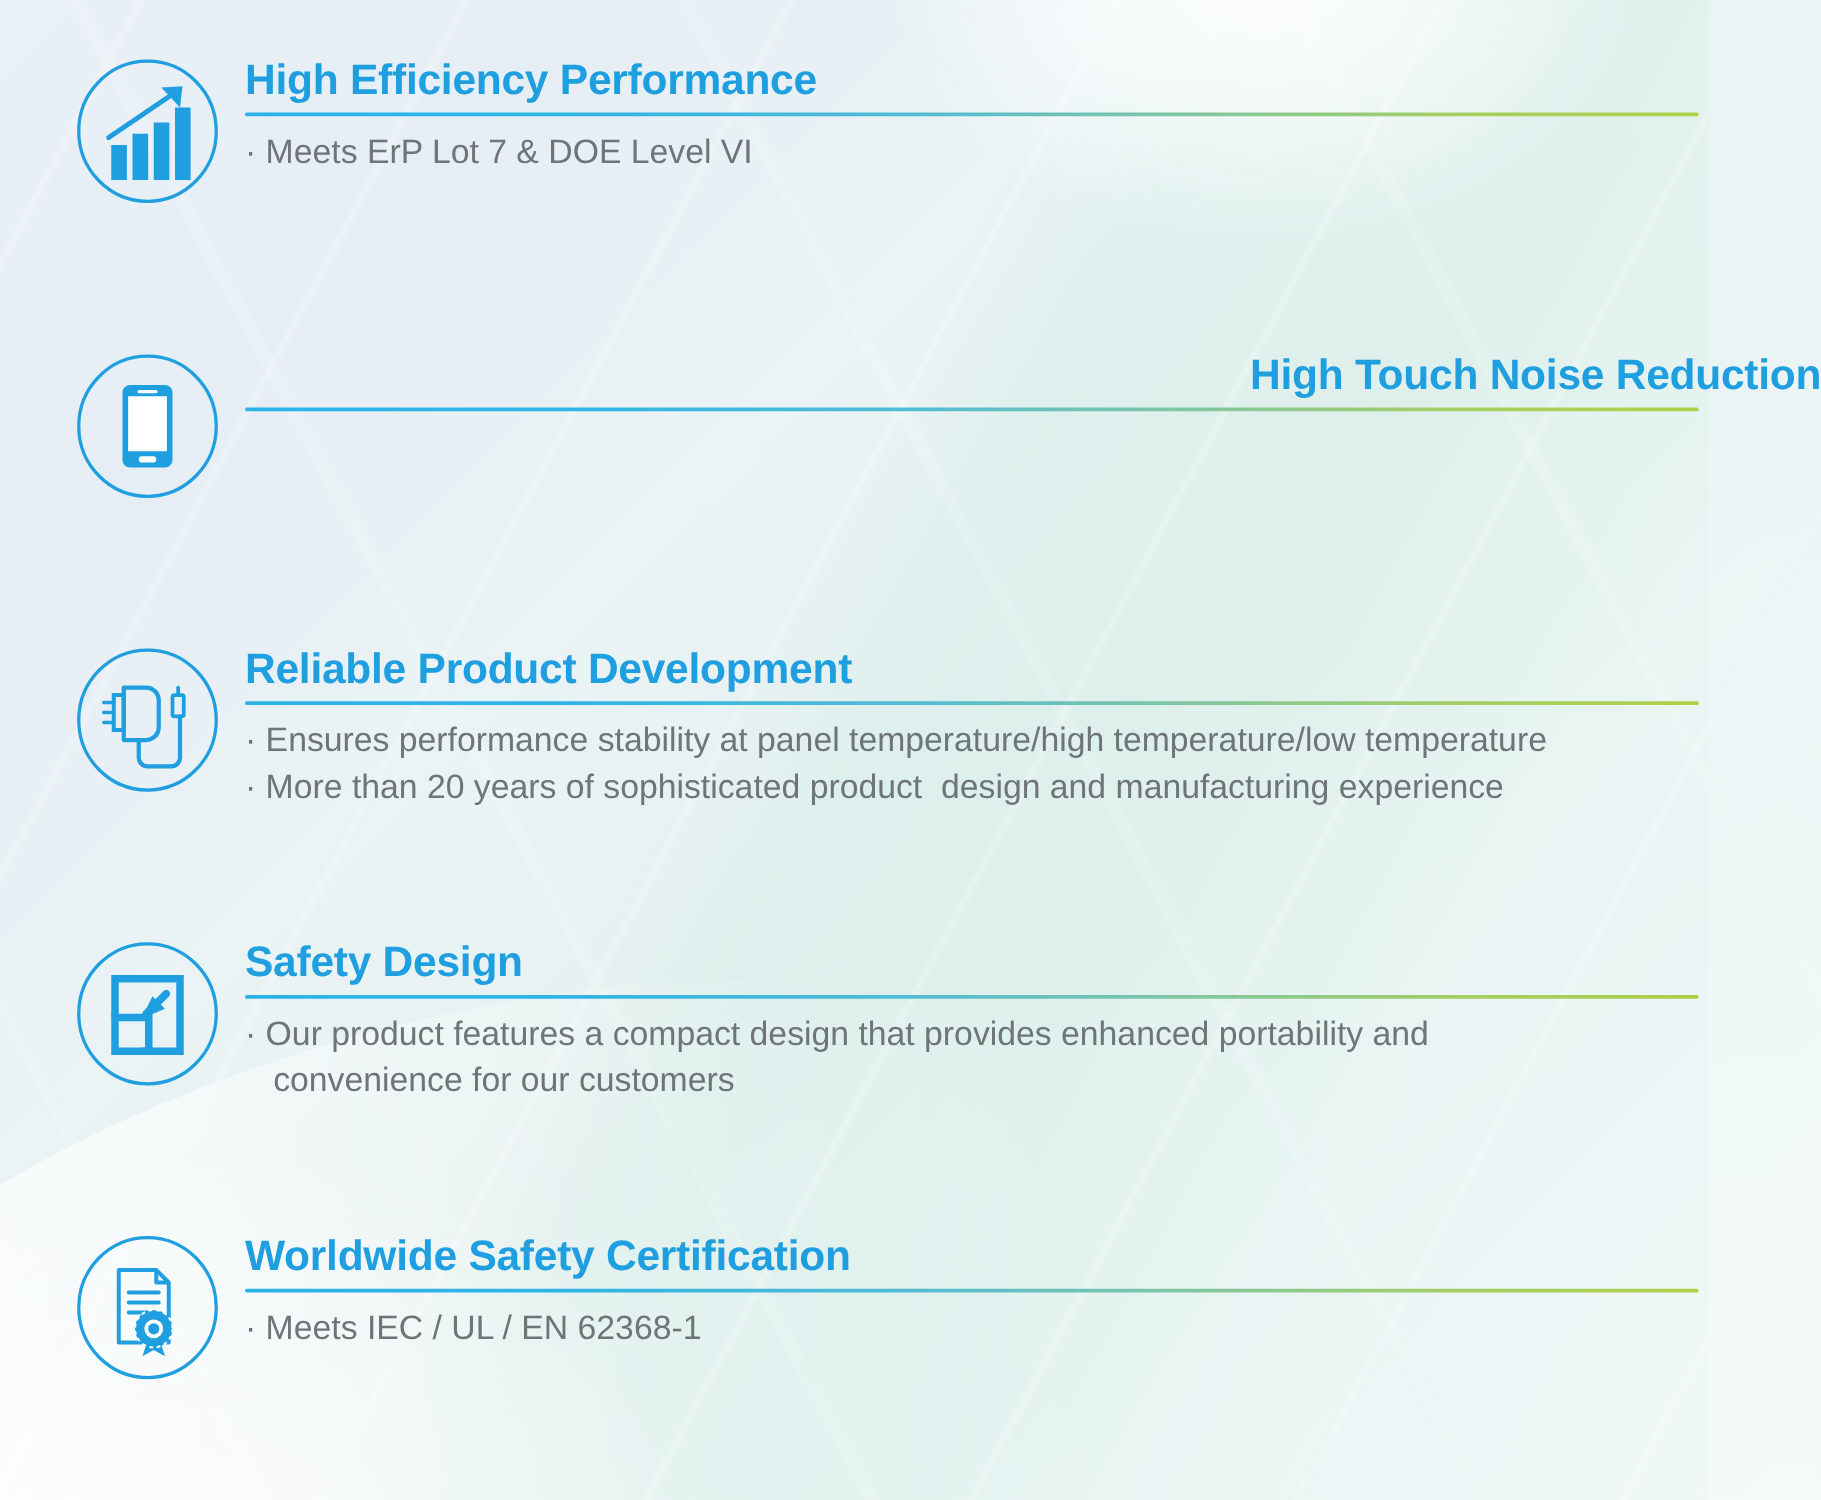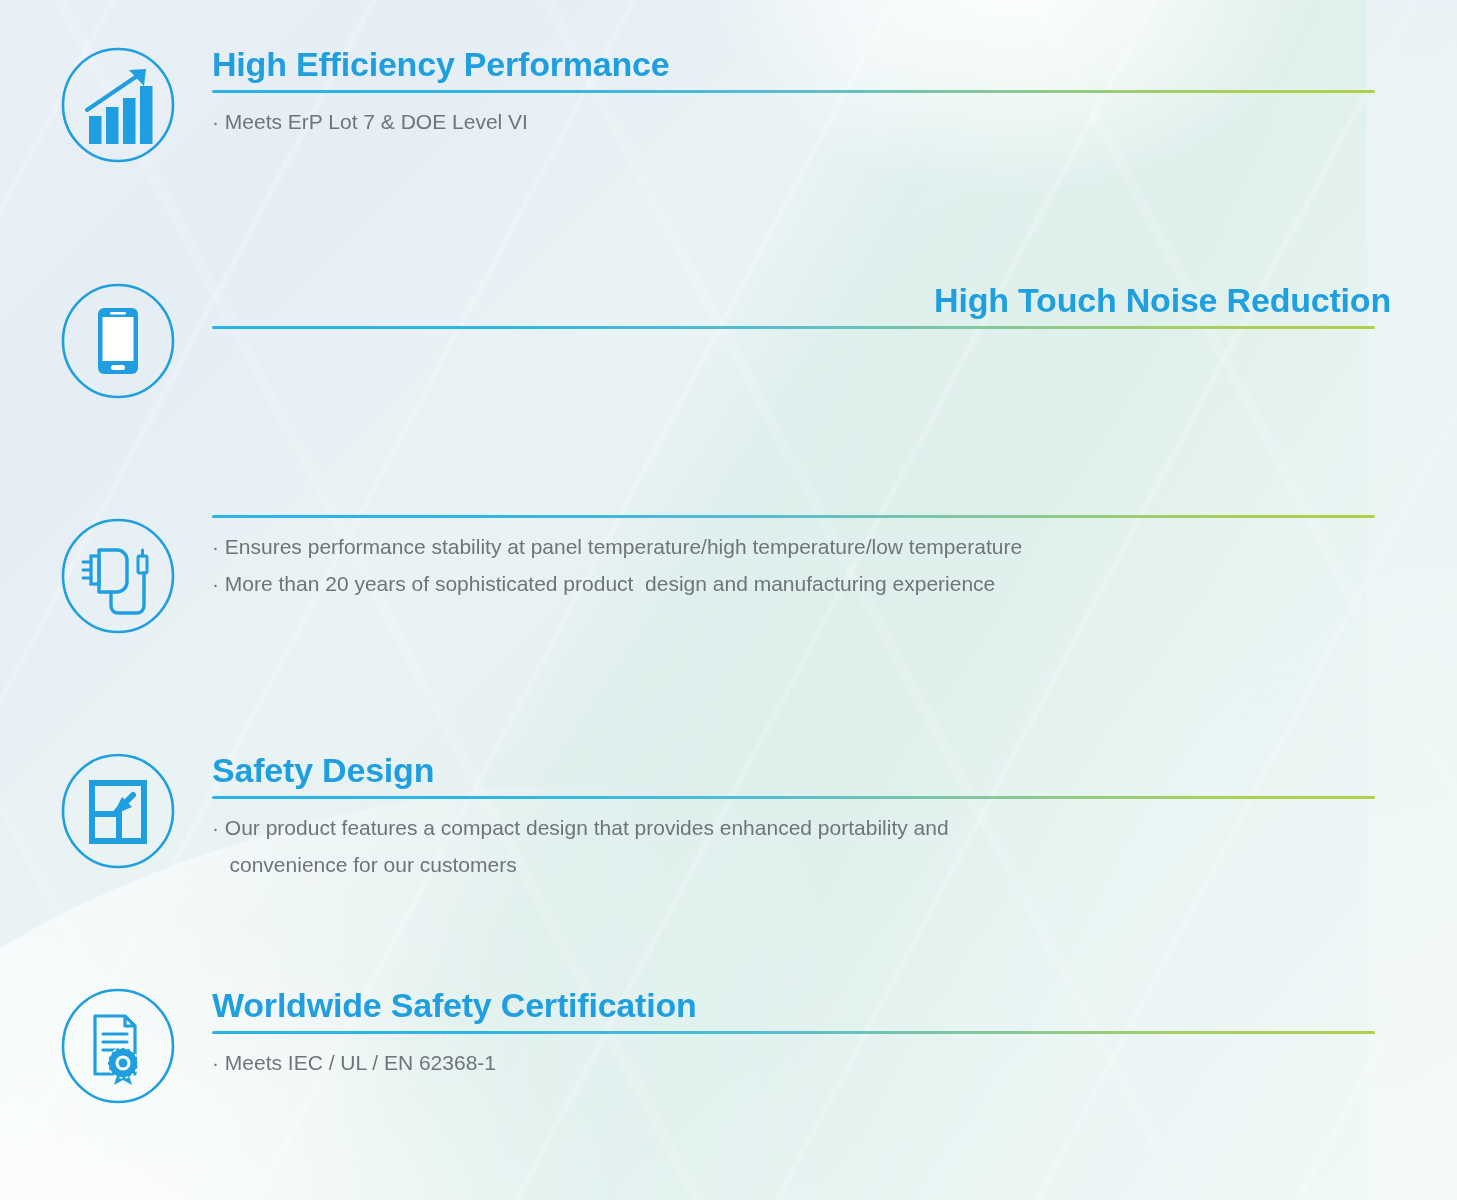--- a/index.html
+++ b/index.html
@@ -122,22 +122,21 @@
     width: 120px;
     margin-left: 58px;
     flex: 0 0 120px;
     display: flex;
     align-items: flex-start;
     justify-content: center;
     padding-top: 2px;
   }
   .content {
     flex: 1 1 auto;
-    margin-left: 34px;
-    padding-right: 66px;
+    margin-left: 18px;
   }
   .f-title {
     color: #1f9fe0;
     font-size: 34px;
     font-weight: bold;
     letter-spacing: -0.2px;
     line-height: 40px;
     margin: 0 0 6px 0;
     font-family: "Liberation Sans", sans-serif;
     white-space: nowrap;
@@ -155,21 +154,21 @@
         #aed04a 100%);
     border-radius: 2px;
   }
   .f-lines {
     margin: 0;
     padding: 0;
     list-style: none;
   }
   .f-line {
     color: #6e7478;
-    font-size: 21px;
+    font-size: 27px;
     line-height: 37px;
     font-family: "Liberation Sans", sans-serif;
     white-space: pre-wrap;
   }
 
   
   #feature-0 { top: 44px; }
   #feature-1 { top: 280px; text-align: right; }
   #feature-2 { top: 515px; }
   #feature-3 { top: 750px; }
@@ -246,20 +245,21 @@
             <path d="M24 45 h8 M24 53 h8 M24 61 h8" stroke="#1f9fe0" stroke-width="2.8" stroke-linecap="round"></path>
 
             <path d="M52 75 v14 a7 7 0 0 0 7 7 h19 a7 7 0 0 0 7 -7 v-33" fill="none" stroke="#1f9fe0" stroke-width="3.4" stroke-linecap="round"></path>
 
             <rect x="79" y="39" width="9" height="17" rx="1.5" fill="none" stroke="#1f9fe0" stroke-width="3"></rect>
             <path d="M83.5 33 v6" stroke="#1f9fe0" stroke-width="3" stroke-linecap="round"></path>
           </svg>
         </span>
       </div>
       <div class="content">
+        <div class="f-title">Reliable Product Development</div>
         <div class="f-rule"></div>
         <ul class="f-lines">
           <li class="f-line">· Ensures performance stability at panel temperature/high temperature/low temperature</li>
           <li class="f-line">· More than 20 years of sophisticated product  design and manufacturing experience</li>
         </ul>
       </div>
     </div>
 
     <div class="feature" id="feature-3">
       <div class="icon-wrap">

